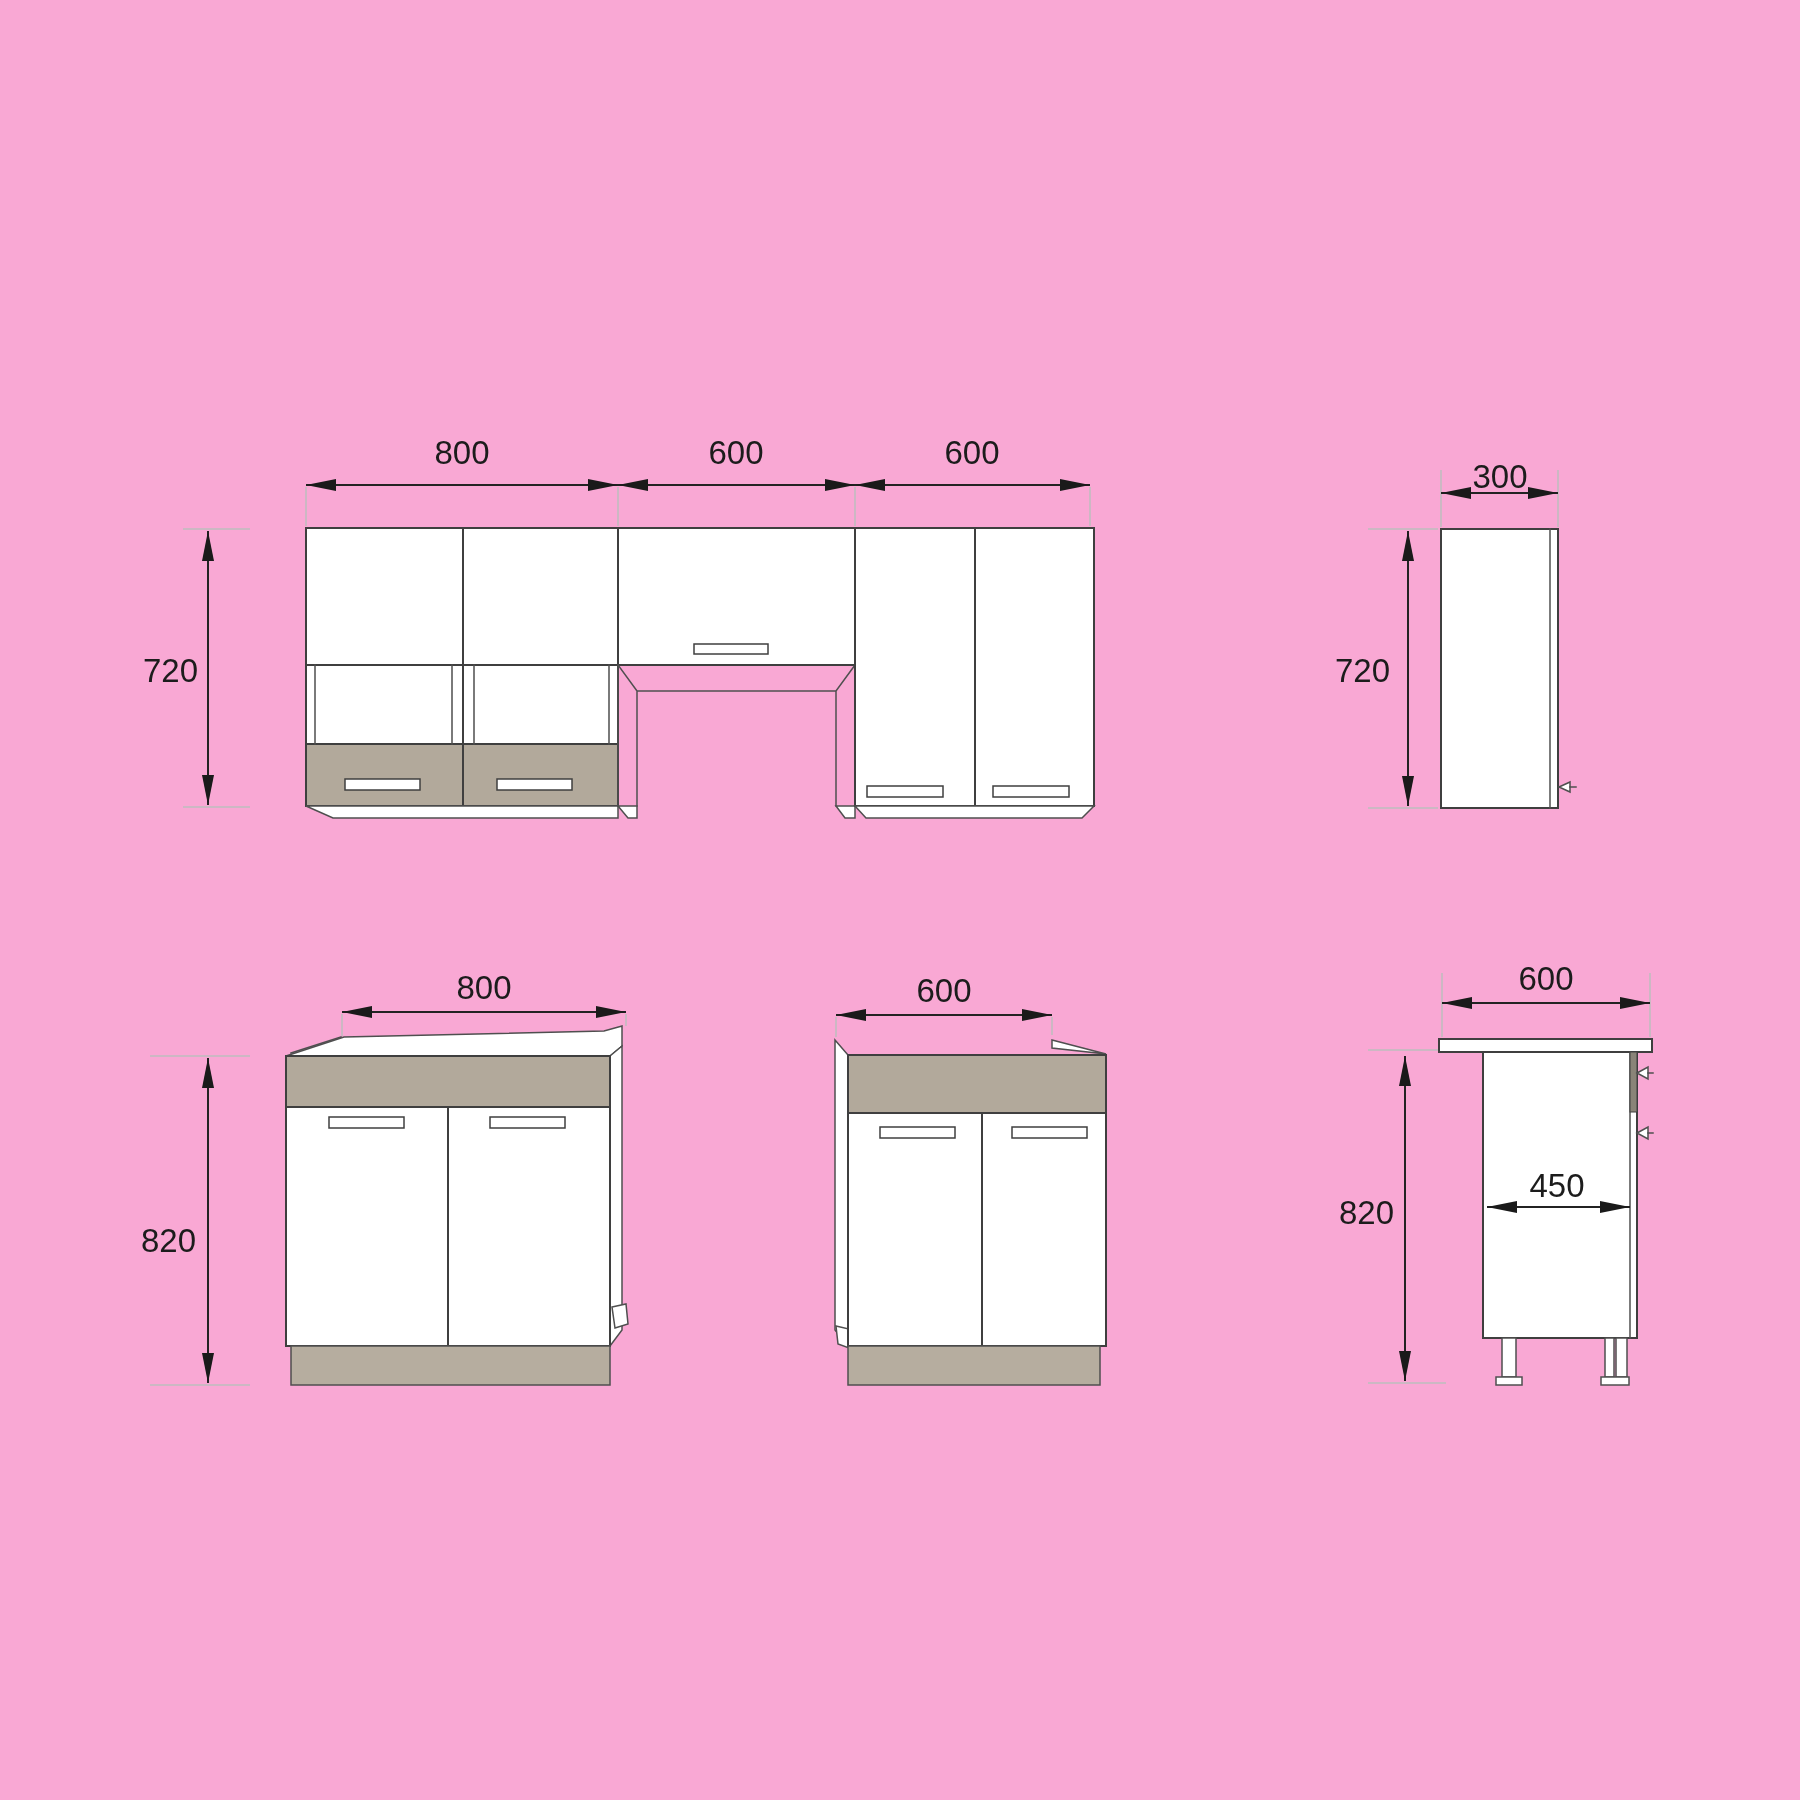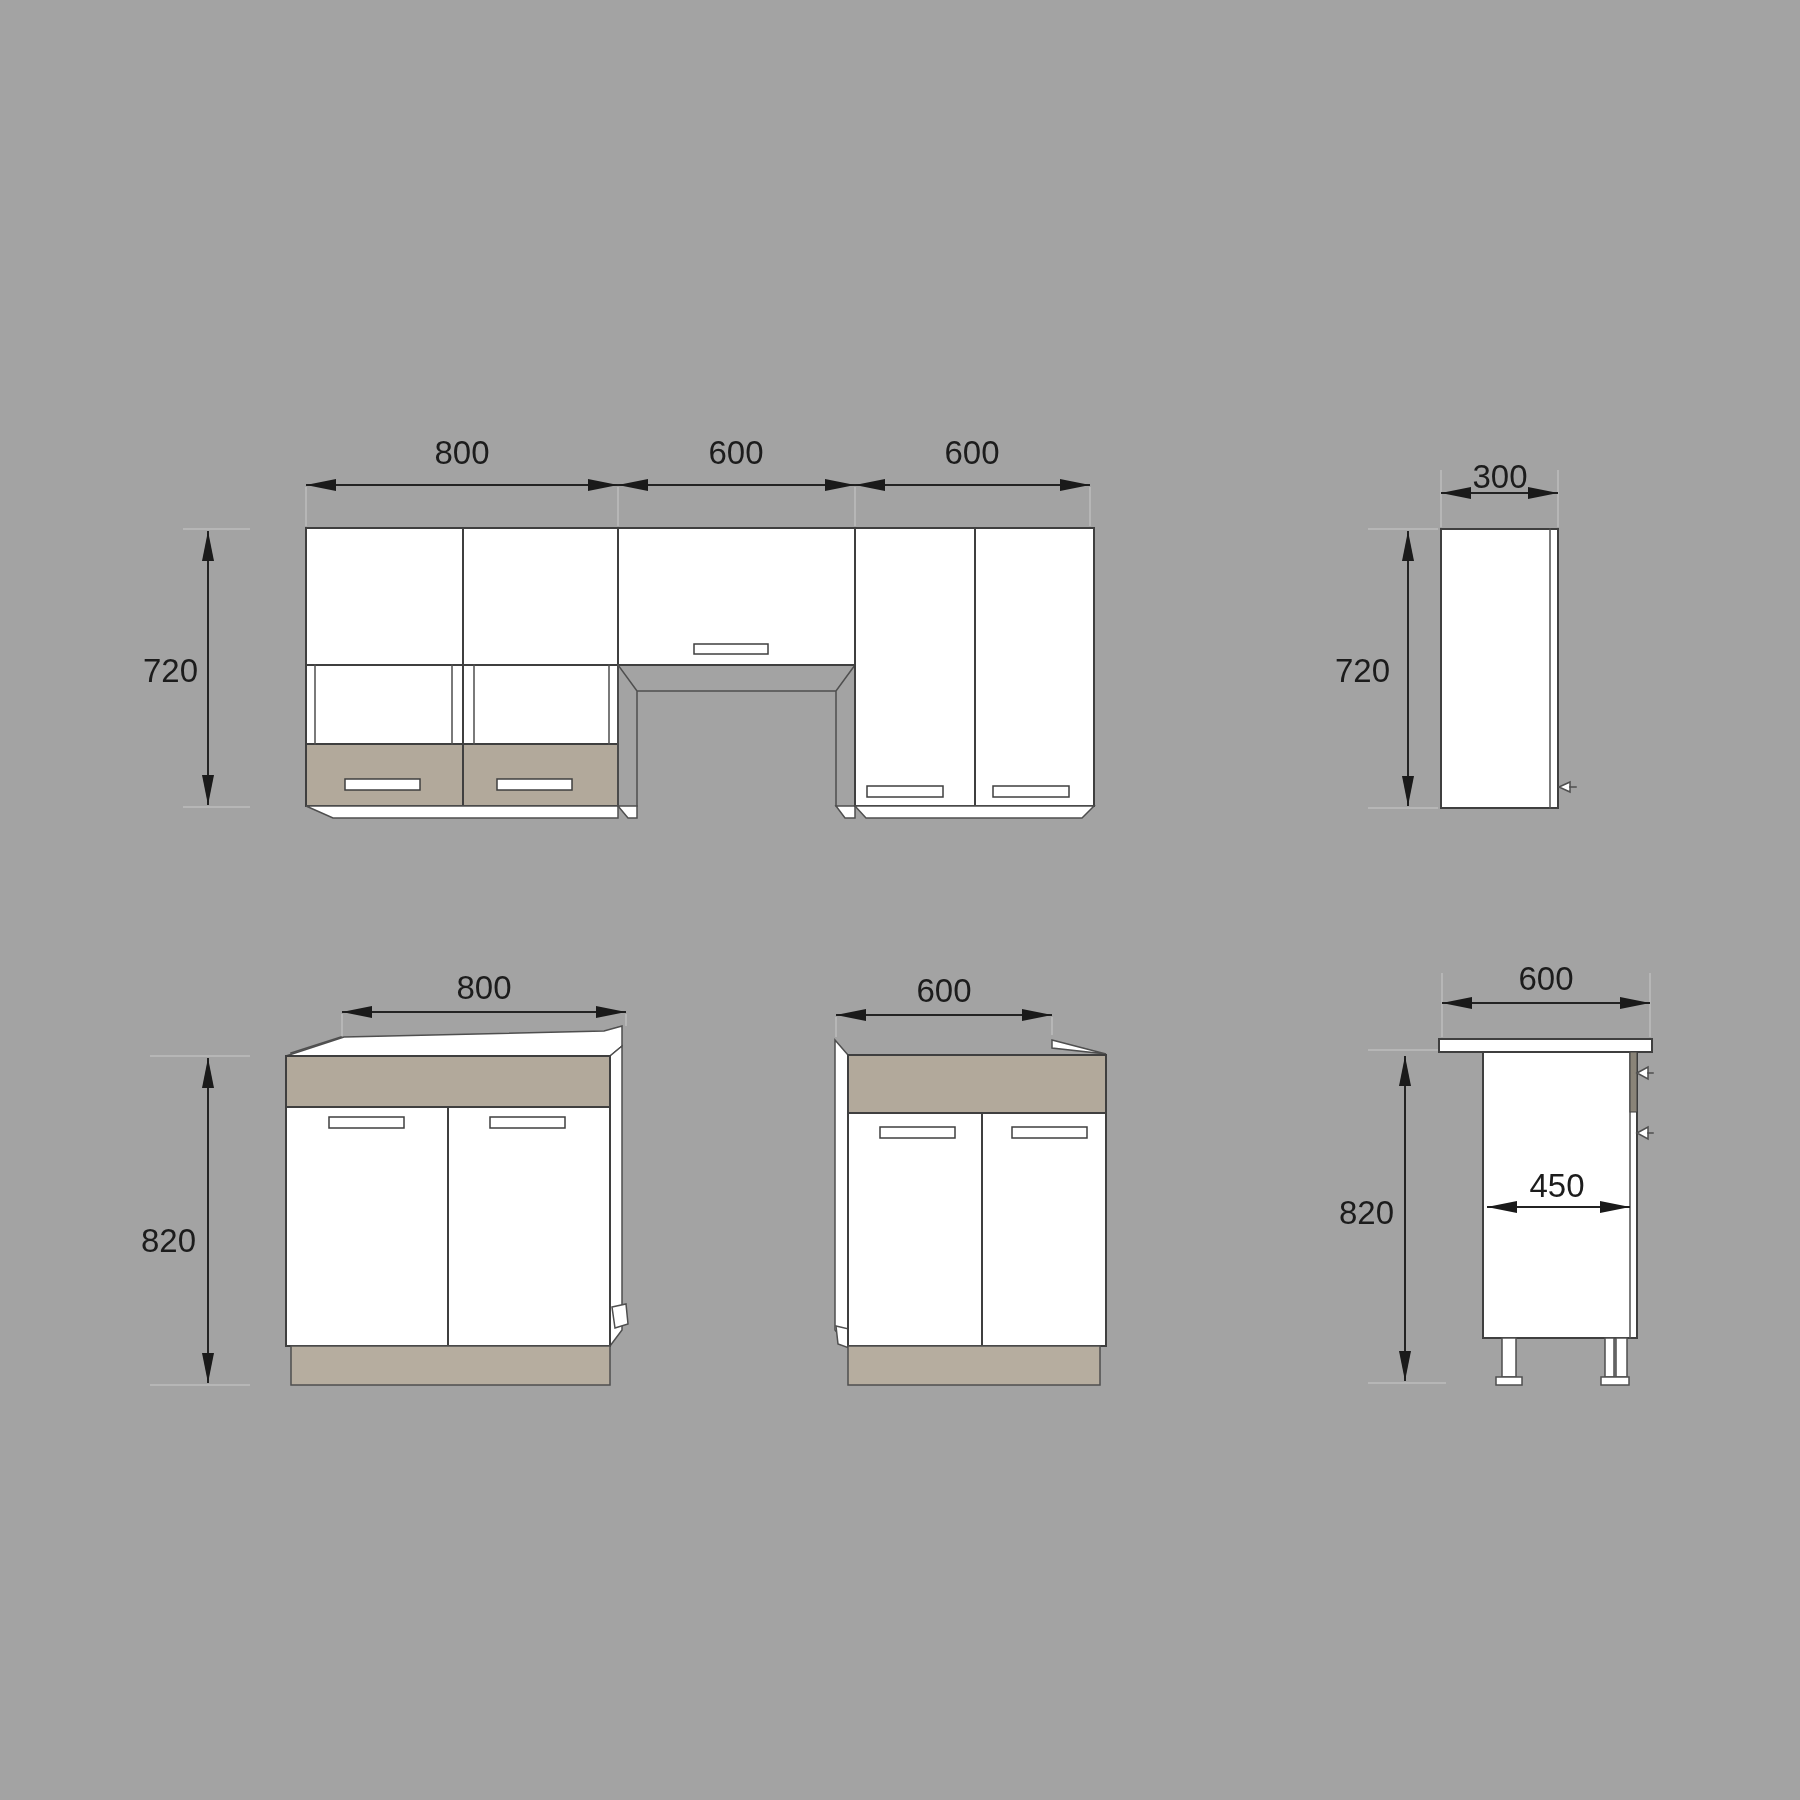--- a/index.html
+++ b/index.html
@@ -1,16 +1,16 @@
 <!DOCTYPE html>
 <html><head>
 <meta charset="utf-8">
 <style>
   html,body{margin:0;padding:0;background:#ffffff;}
-  .stage{width:1800px;height:1800px;background:#a3a3a3;position:relative;}
+  .stage{width:1800px;height:1800px;background:#f9a8d4;position:relative;}
   svg{display:block;}
   text{font-family:"Liberation Sans",sans-serif;font-size:33px;fill:#1c1c1c;}
   .tm{text-anchor:middle;}
   .te{text-anchor:end;}
   .ln{stroke:#3f3f3f;stroke-width:2;fill:none;stroke-linecap:square;}
   .ln1{stroke:#4f4f4f;stroke-width:1.5;fill:none;stroke-linecap:square;}
   .fw{fill:#ffffff;stroke:#3f3f3f;stroke-width:2;}
   .fw1{fill:#ffffff;stroke:#4f4f4f;stroke-width:1.5;}
   .panel{stroke:#3f3f3f;stroke-width:2;}
   .pl1{stroke:#4f4f4f;stroke-width:1.5;}

